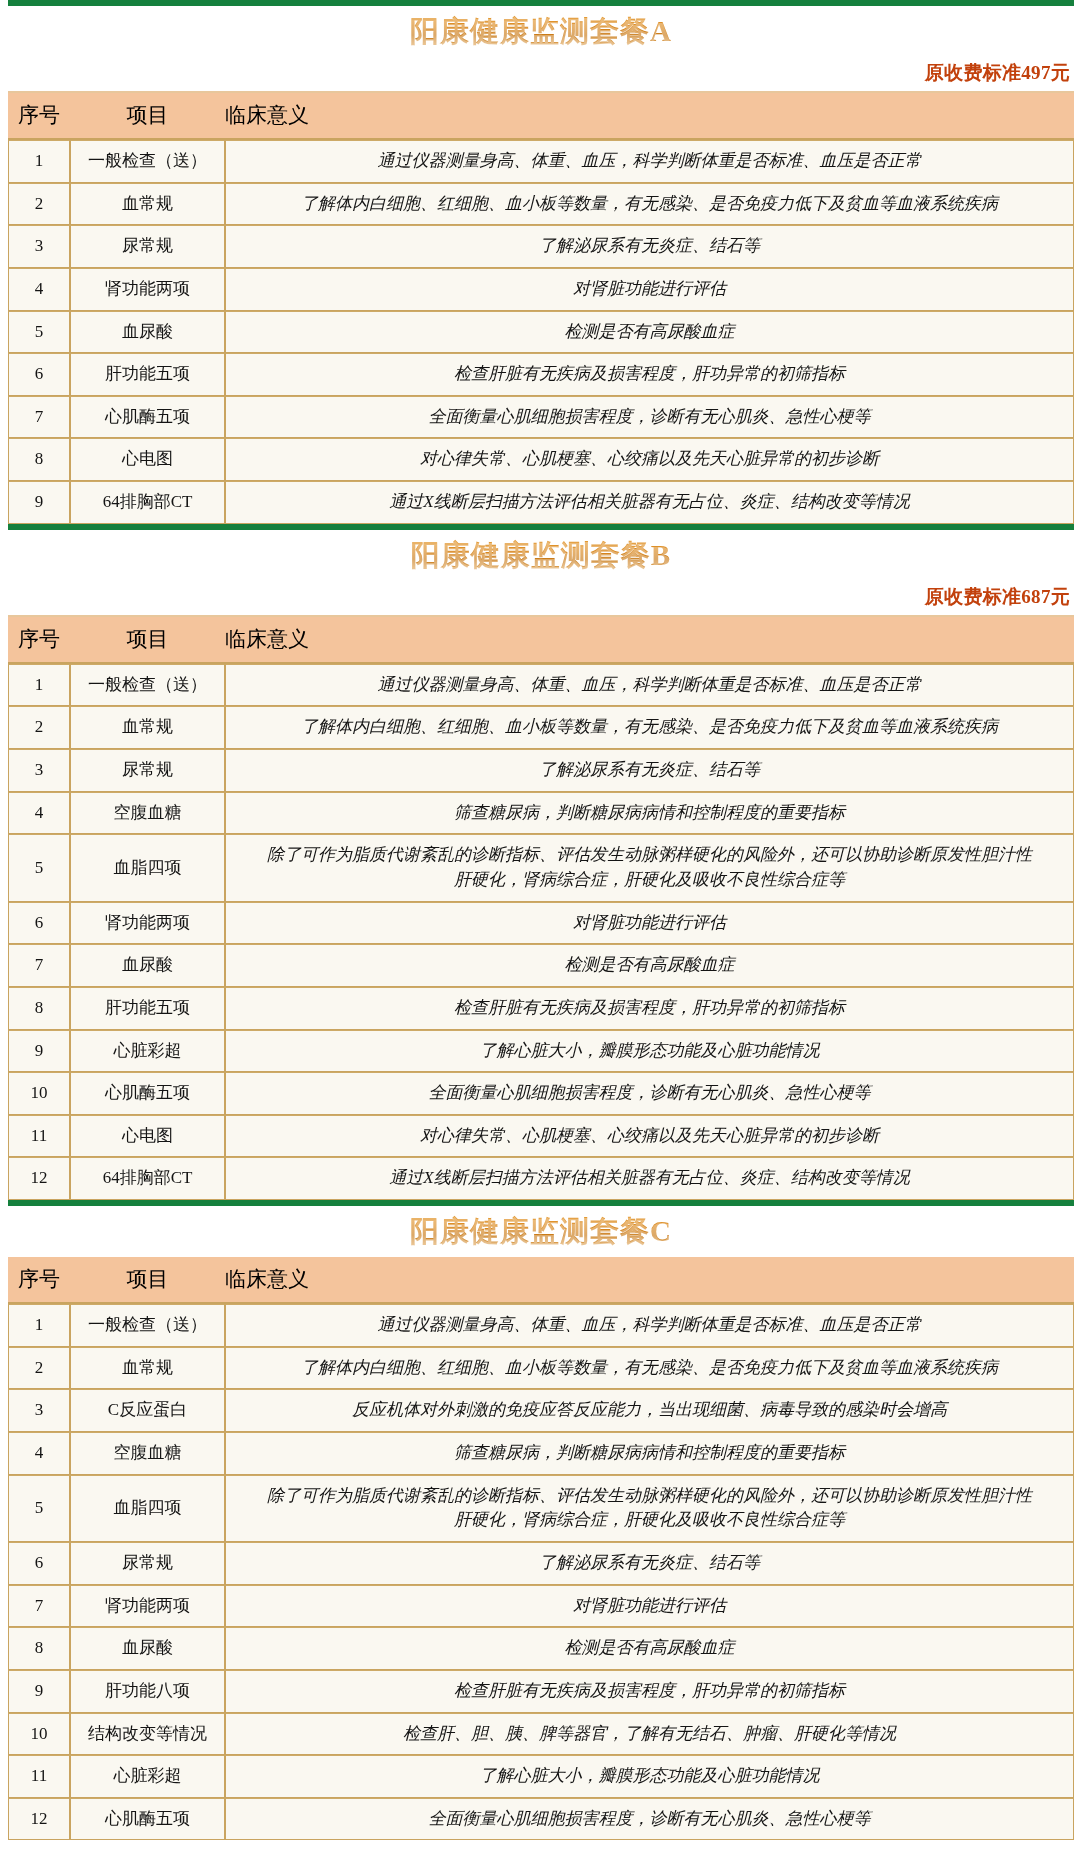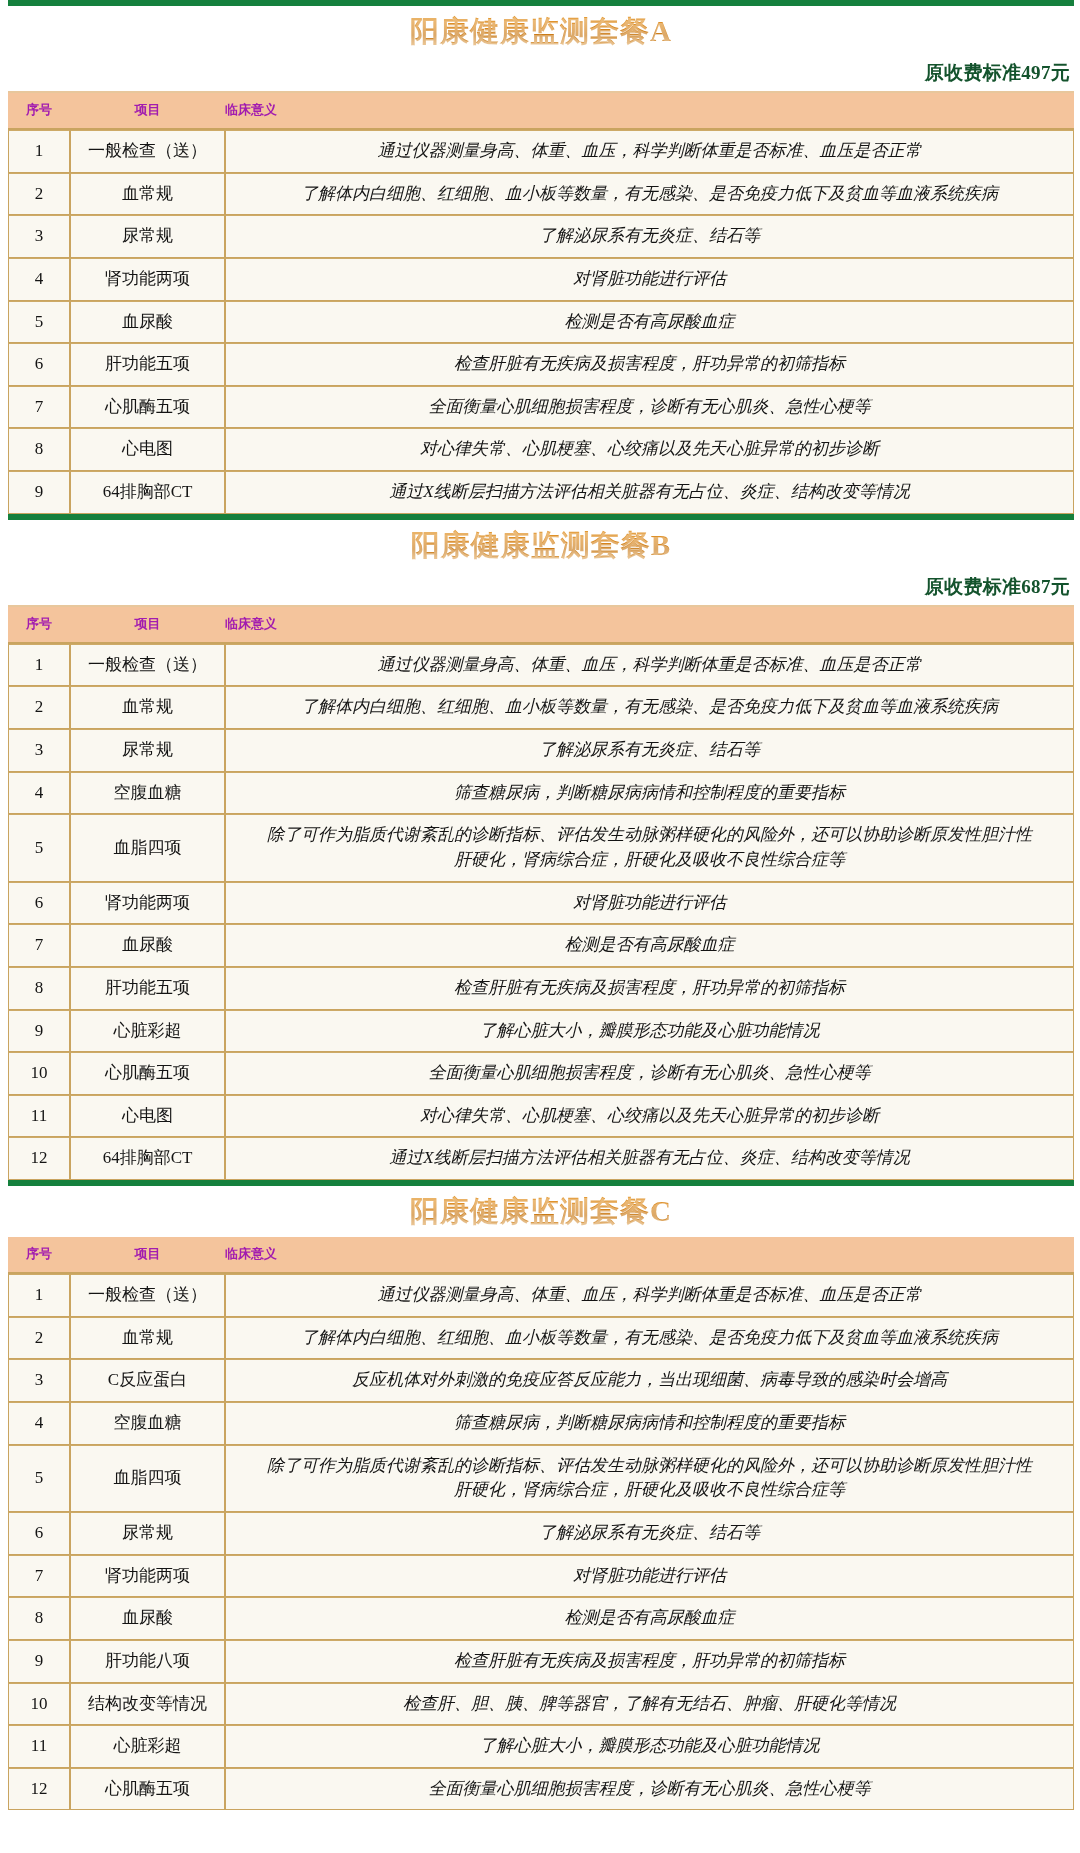--- a/index.html
+++ b/index.html
@@ -53,36 +53,36 @@
     width: 100%;
     text-align: right;
     padding: 3px 4px 5px 0;
     box-sizing: border-box;
     border-bottom: 2px solid #e8c79c;
   }
   .pkg-price {
     font-family: "Liberation Serif", "DejaVu Serif", serif;
     font-weight: bold;
     font-size: 19px;
-    color: #14532d;
+    color: #c2410c;
     letter-spacing: 0.3px;
   }
 
   table.pkg-table {
     width: 100%;
     border-collapse: separate;
     border-spacing: 0;
     table-layout: fixed;
   }
 
   table.pkg-table thead th {
     background: #f4c49c;
-    color: #a21caf;
-    font-weight: bold;
-    font-size: 13px;
+    color: #000000;
+    font-weight: normal;
+    font-size: 21px;
     padding: 8px 0 9px 0;
     border: none;
     border-bottom: 2px solid #c9a460;
     font-family: "Liberation Serif", "DejaVu Serif", serif;
   }
   thead th.th-no   { width: 62px;  text-align: center; }
   thead th.th-item { width: 155px; text-align: center; }
   thead th.th-mean { text-align: left; }
 
   table.pkg-table tbody td {

